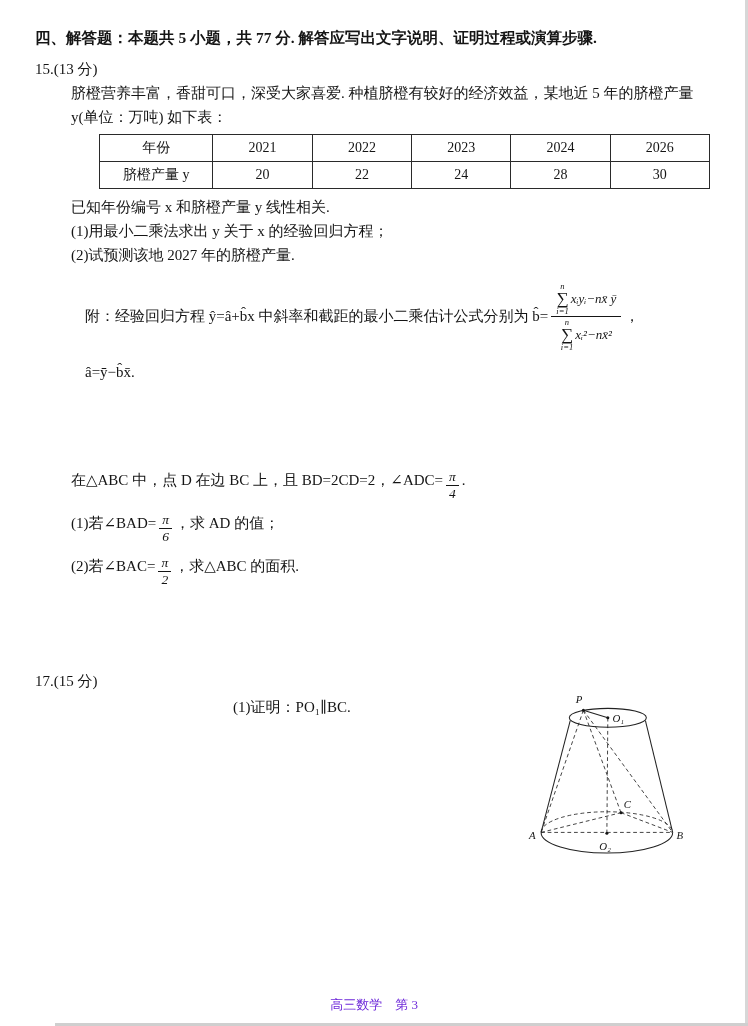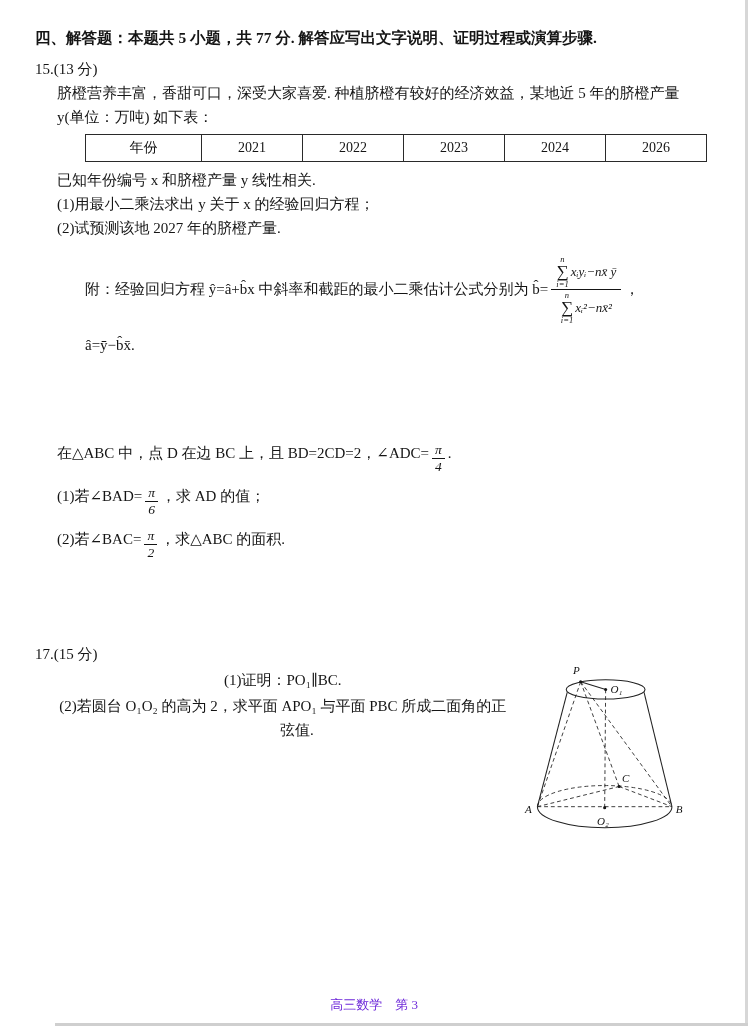--- a/index.html
+++ b/index.html
@@ -7,21 +7,21 @@
   body {
     width:748px; height:1026px;
     position:relative; overflow:hidden;
     color:#151515;
     font-family:"Liberation Serif","DejaVu Serif",serif;
     font-size:15px;
   }
   .content { padding:26px 38px 0 35px; }
   .section-header { font-weight:700; font-size:15.5px; line-height:24px; }
   .prob-num { line-height:24px; margin-top:7px; }
-  .prob-body { margin-left:22px; line-height:24px; }
+  .prob-body { margin-left:36px; line-height:24px; }
   .tline { line-height:24px; }
 
   
   table.data-table { border-collapse:collapse; margin:5px 0 6px 28px; font-size:14px; }
   .data-table td {
     border:1px solid #2a2a2a; text-align:center;
     height:26px; padding:1px 6px; width:101px;
   }
   .data-table td.label-col { width:116px; }
 
@@ -81,20 +81,28 @@
       <table class="data-table">
         <tbody>
           <tr>
             <td class="label-col">年份</td>
             <td>2021</td>
             <td>2022</td>
             <td>2023</td>
             <td>2024</td>
             <td>2026</td>
           </tr>
+          <tr>
+            <td class="label-col">脐橙产量 y</td>
+            <td>20</td>
+            <td>22</td>
+            <td>24</td>
+            <td>28</td>
+            <td>30</td>
+          </tr>
         </tbody>
       </table>
 
       <p class="tline">已知年份编号 x 和脐橙产量 y 线性相关.</p>
       <p class="tline">(1)用最小二乘法求出 y 关于 x 的经验回归方程；</p>
       <p class="tline">(2)试预测该地 2027 年的脐橙产量.</p>
     </div>
 
     <div class="formula-line">
       <span>附：经验回归方程 ŷ=â+b̂x 中斜率和截距的最小二乘估计公式分别为 b̂=</span>
@@ -153,21 +161,20 @@
   </section>
 
   <div class="spacer-16-17"></div>
 
   <section>
     <div class="prob-num">17.(15 分)</div>
     <div class="prob-body">
       <div class="p17-row">
         <div class="p17-questions">
           <p class="tline">(1)证明：PO₁∥BC.</p>
-          <p class="tline hang">(2)若圆台 O₁O₂ 的高为 2，求平面 APO₁ 与平面 PBC 所成二面角的正弦值.</p>
         </div>
 
         <svg class="p17-figure" width="195" height="195" viewBox="0 0 195 195">
           <g stroke="#222" stroke-width="1.1" fill="none">
             <ellipse cx="86" cy="35" rx="41" ry="10"></ellipse>
             <path d="M 15 157 A 70 22 0 0 0 155 157"></path>
             <line x1="15" y1="157" x2="46" y2="38"></line>
             <line x1="155" y1="157" x2="126" y2="38"></line>
             <line x1="60" y1="27" x2="86" y2="35"></line>
           </g>

